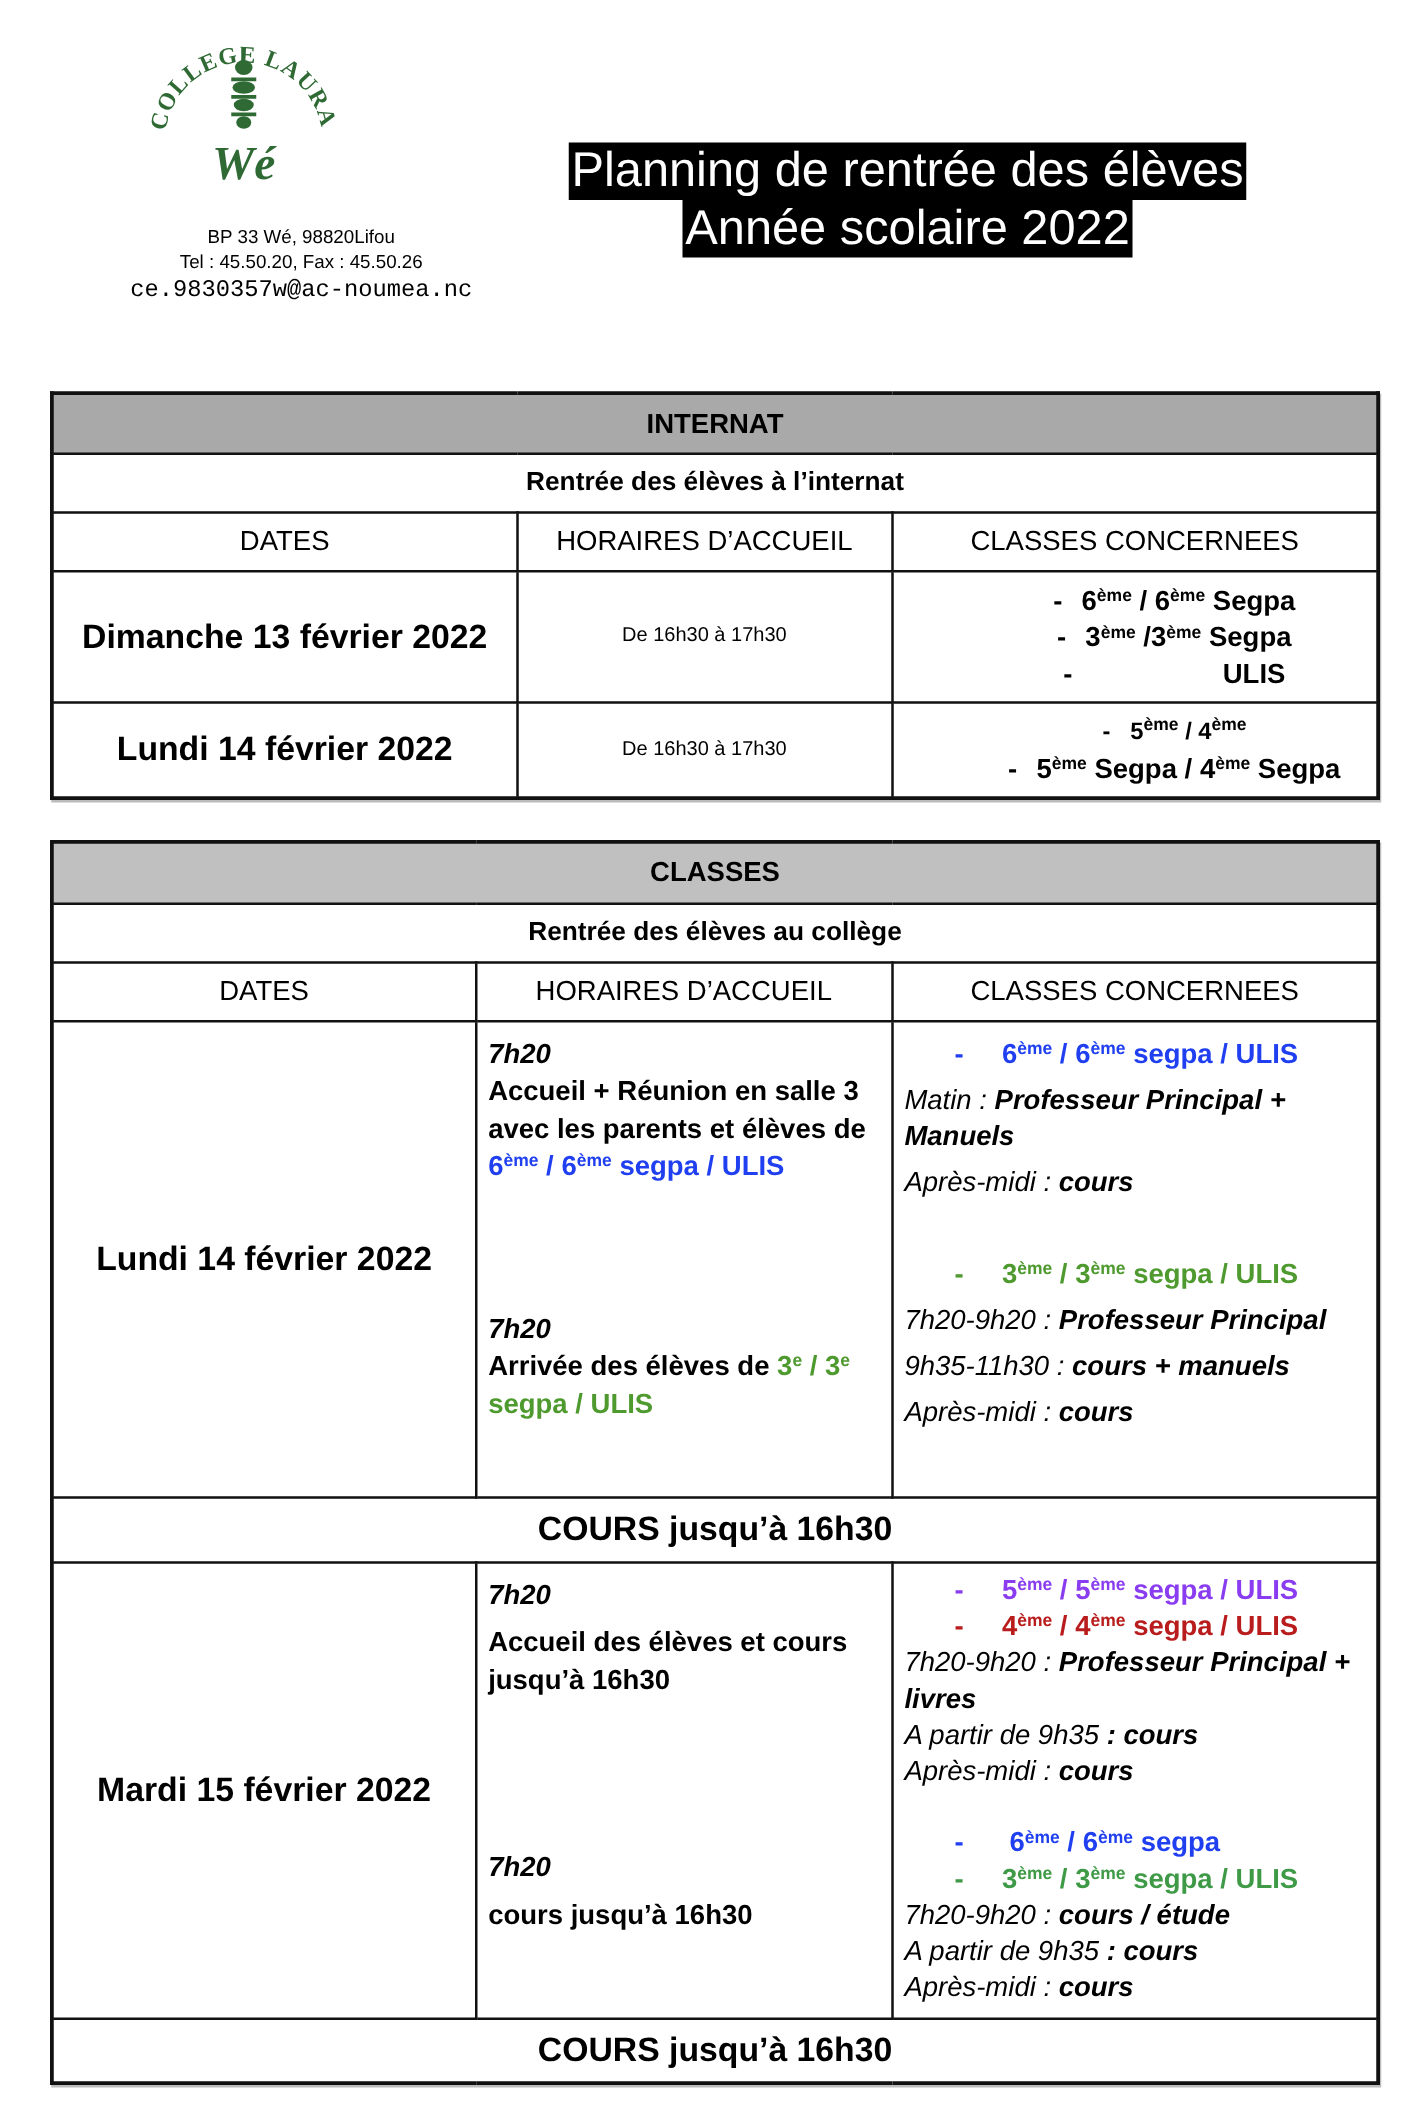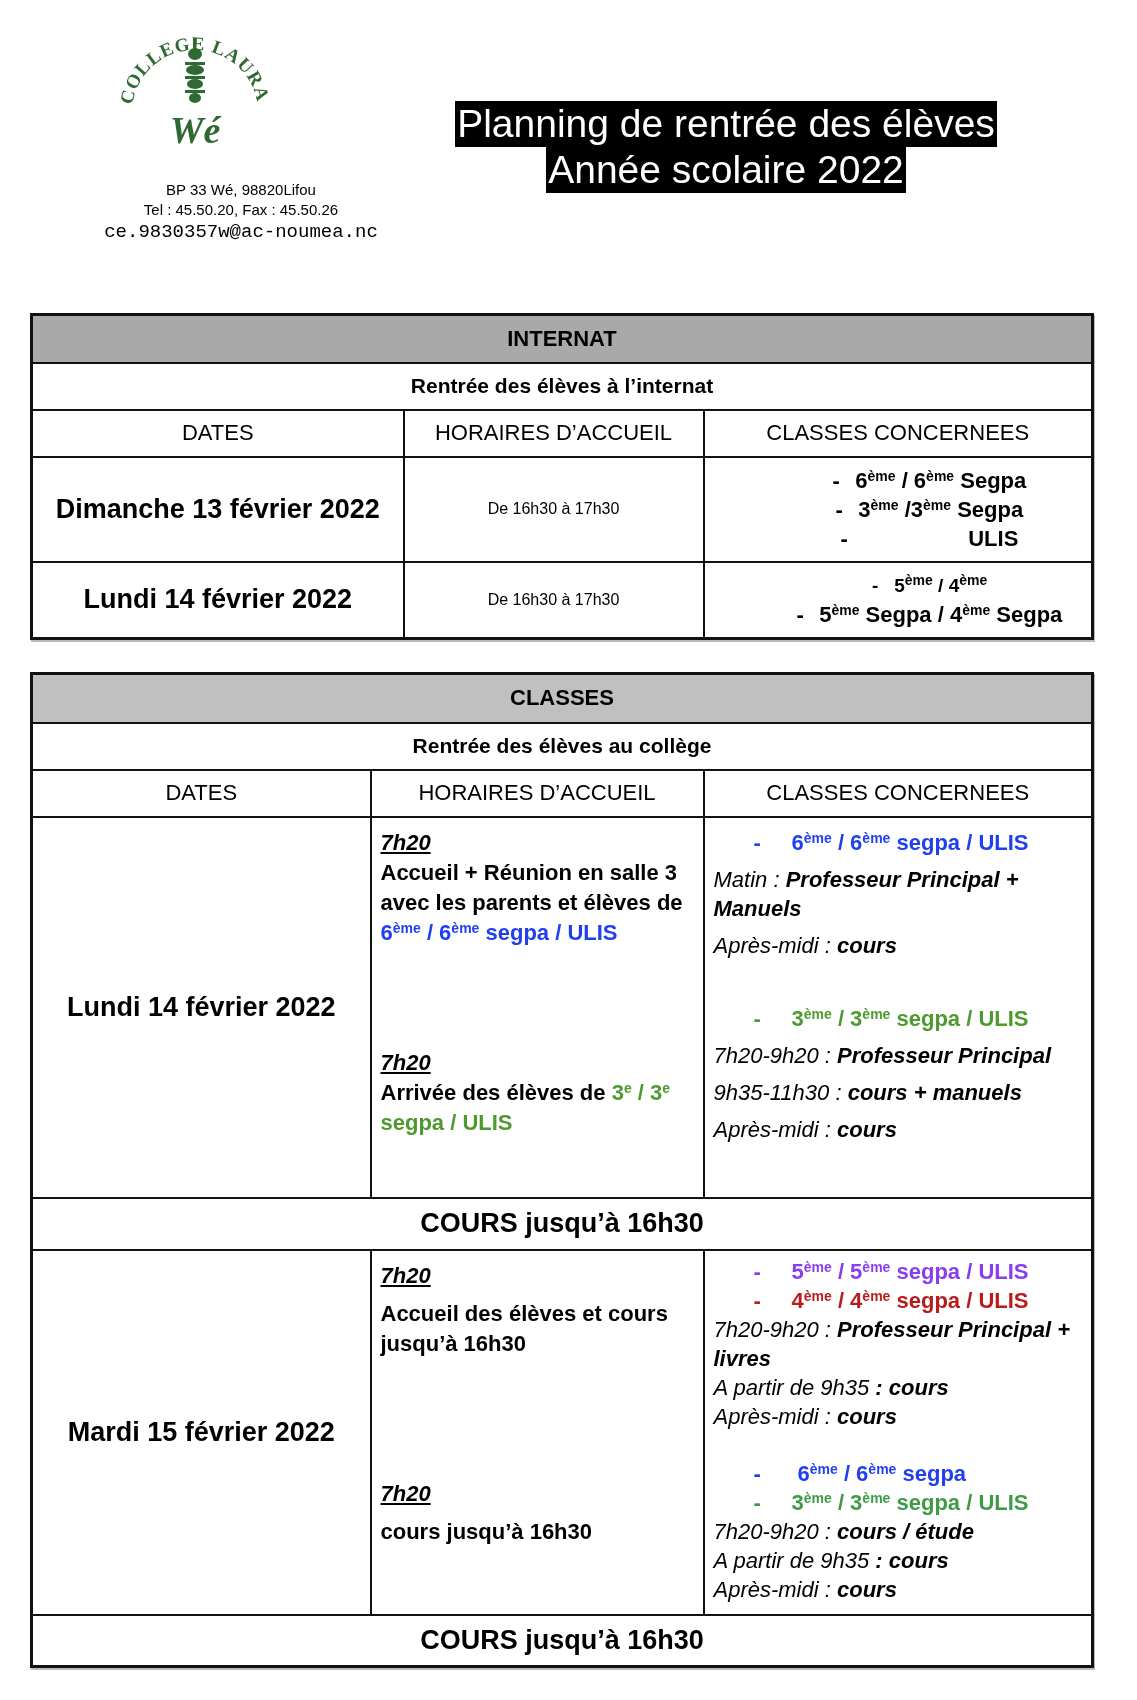--- a/index.html
+++ b/index.html
@@ -7,41 +7,41 @@
          font-family: "Liberation Sans", "DejaVu Sans", sans-serif; color: #000; }
 
   
   .logo { position: absolute; left: 110px; top: 18px; width: 170px; height: 140px; }
   .logo svg { width: 100%; height: 100%; }
   .addr { position: absolute; left: 56px; top: 180px; width: 370px; text-align: center; line-height: 1.3; }
   .addr .l1, .addr .l2 { font-size: 15px; display: block; }
   .addr .l3 { font-size: 19px; display: block; margin-top: 1px; font-family: Liberation Mono, monospace; }
 
   
-  .title { position: absolute; left: 420px; top: 101px; width: 612px; text-align: center; }
+  .title { position: absolute; left: 420px; top: 114px; width: 612px; text-align: center; }
   .title span { display: inline-block; background: #000; color: #fff; font-size: 39px; line-height: 46px; padding: 0 2px; }
 
   
-  table.plan { position: absolute; left: 30px; width: 1061px; border-collapse: collapse; table-layout: fixed; }
+  table.plan { position: absolute; left: 40px; width: 1061px; border-collapse: collapse; table-layout: fixed; }
   table.plan td { border: 2px solid #111; padding: 0; vertical-align: middle; text-align: center; }
   table.plan { border: 3px solid #111; box-shadow: 1px 2px 0 #bbb; }
   #internat { top: 313px; }
   #college { top: 672px; }
   .hdr-internat { background: #a9a9a9; }
   .hdr-college  { background: #c0c0c0; }
   .band { font-weight: bold; font-size: 22px; }
   .sub  { font-weight: bold; font-size: 21px; }
   .colh { font-size: 22px; }
   .date { font-weight: bold; font-size: 27px; }
   .hour { font-weight: normal; font-size: 16px; }
   .cls-list { text-align: left; padding-left: 48px !important; font-weight: bold; font-size: 22px; line-height: 29px; }
   .cls-list .dash { display: inline-block; width: 38px; }
   sup { font-size: 14px; vertical-align: 7px; line-height: 0; }
   .cell-left { text-align: left !important; vertical-align: top !important; padding: 10px 9px !important; font-size: 22px; line-height: 30px; }
-  .u7 { font-weight: bold; font-style: italic; text-decoration: underline; display: block; }
+  .u7 { font-weight: bold; font-style: italic; display: block; }
   .b { font-weight: bold; }
   .i { font-style: italic; }
   .blue { color: #1f3ff0; }
   .green { color: #4e9a2f; }
   .green2 { color: #3f9a47; }
   .purple { color: #8a3df0; }
   .orange { color: #b91c1c; }
   .line { display: block; }
   .cls-head { font-weight: bold; display: block; padding-left: 40px; }
   .cls-head .dash { display: inline-block; width: 38px; }

